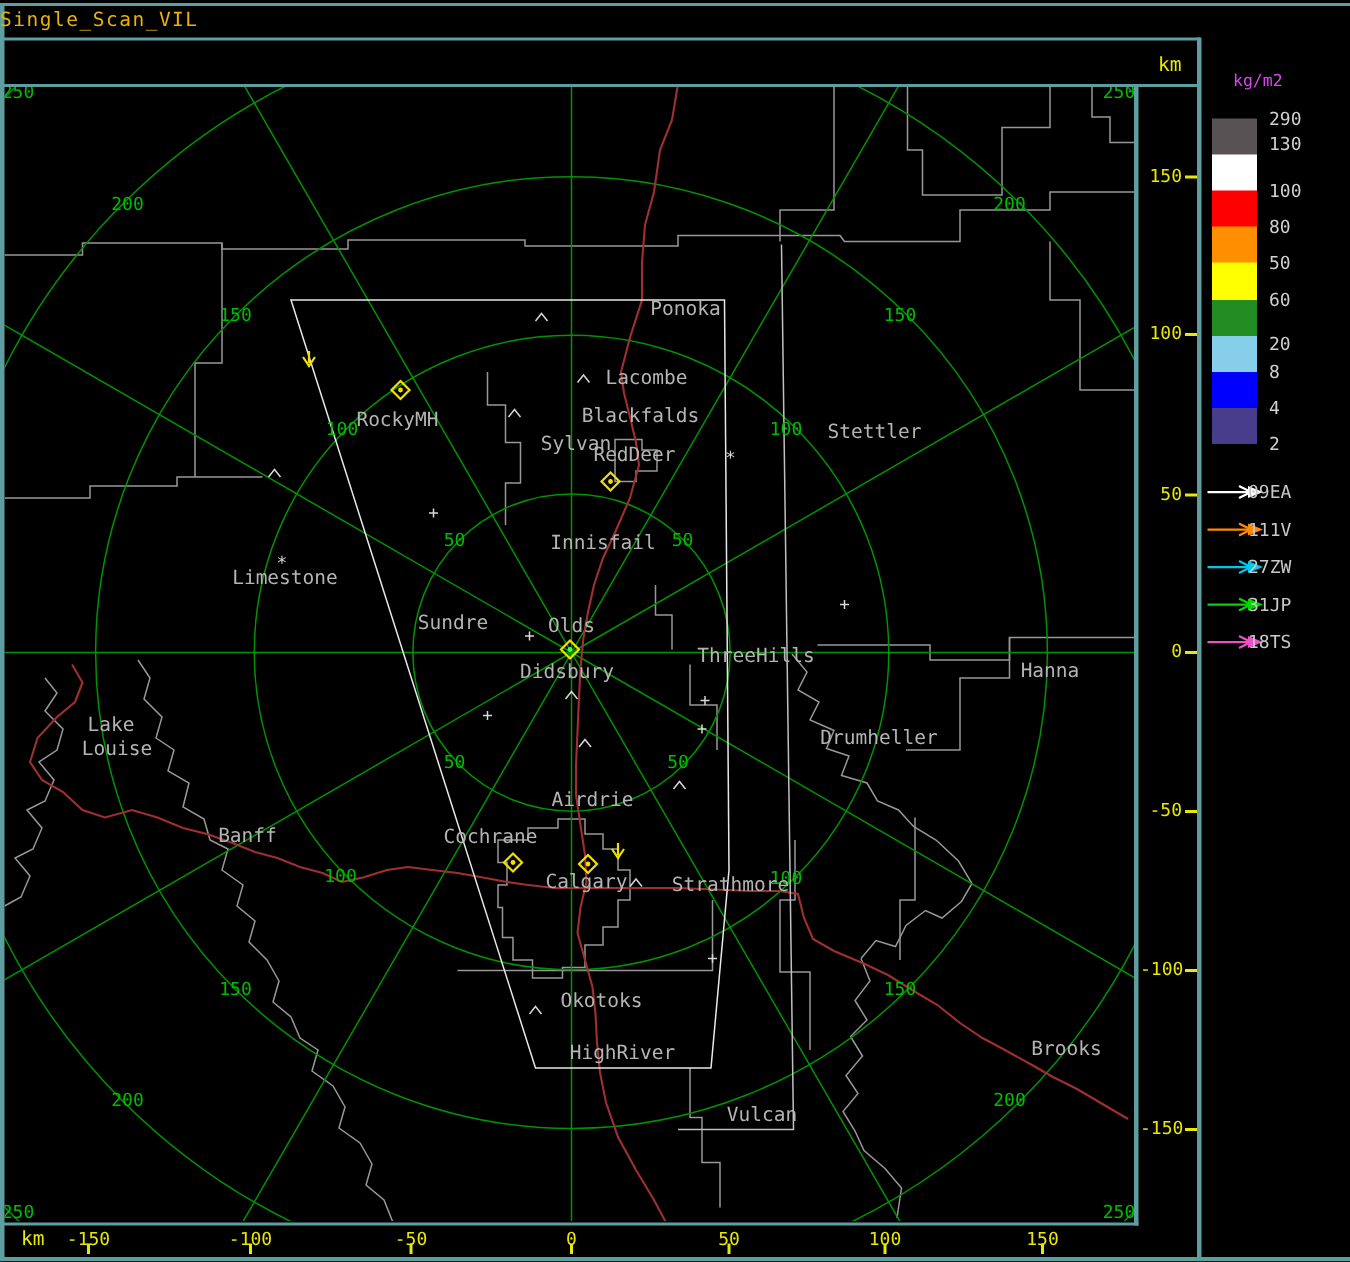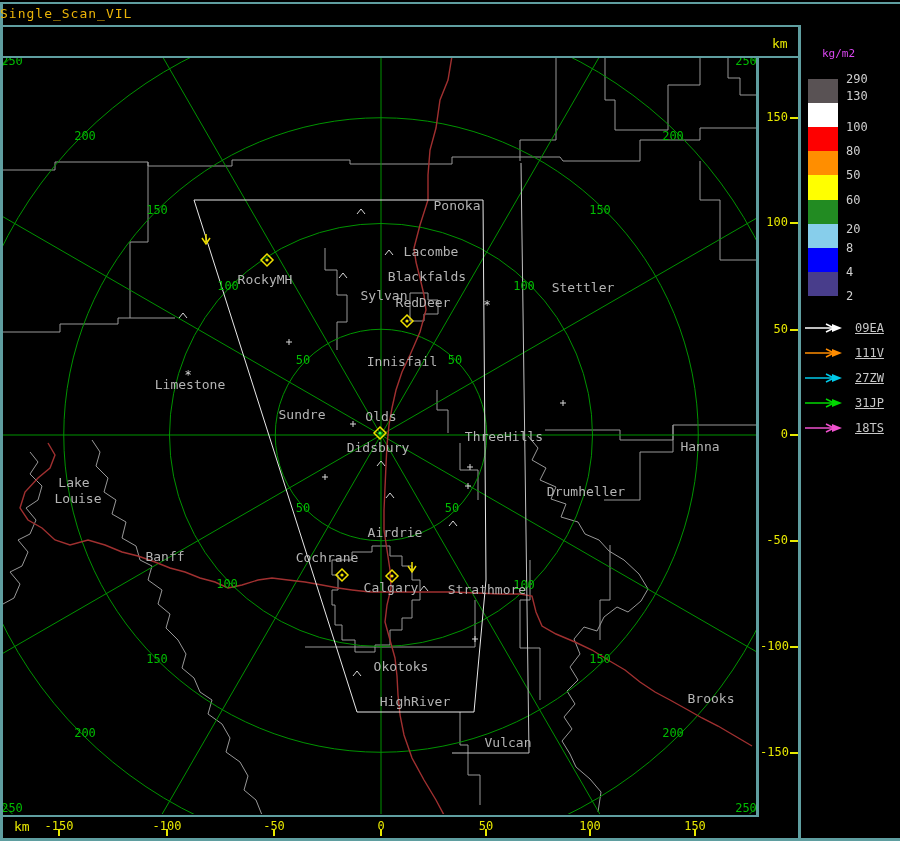--- a/index.html
+++ b/index.html
@@ -10,21 +10,21 @@
           color:#eab308;font-size:13px;letter-spacing:1px;}
   .timestamp{position:absolute;top:34px;left:8px;color:#e8e800;font-size:13px;letter-spacing:1px;}
   .km-top{position:absolute;top:36px;left:772px;color:#e8e800;font-size:13px;}
   .km-bottom{position:absolute;top:819px;left:14px;color:#e8e800;font-size:13px;}
   #map{position:absolute;top:0;left:0;}
   .axis-label{position:absolute;color:#e8e800;font-size:12px;}
   .tick{position:absolute;background:#e8e800;}
   .legend-title{position:absolute;top:47px;left:822px;color:#d946ef;font-size:11px;}
   .swatch{position:absolute;left:808px;width:30px;}
   .legend-val{position:absolute;left:846px;color:#d0d0d0;font-size:12px;}
-  .station-label{position:absolute;left:855px;color:#c8c8c8;font-size:12px;text-decoration:underline;}
+  .station-label{position:absolute;left:832px;color:#c8c8c8;font-size:12px;}
   .station-arrow{position:absolute;left:804px;width:38px;height:12px;}
 </style>
 </head>
 <body>
 
 <div class="screen">
 
   <svg id="map" width="900" height="841">
       <defs>
         <clipPath id="mapclip">

